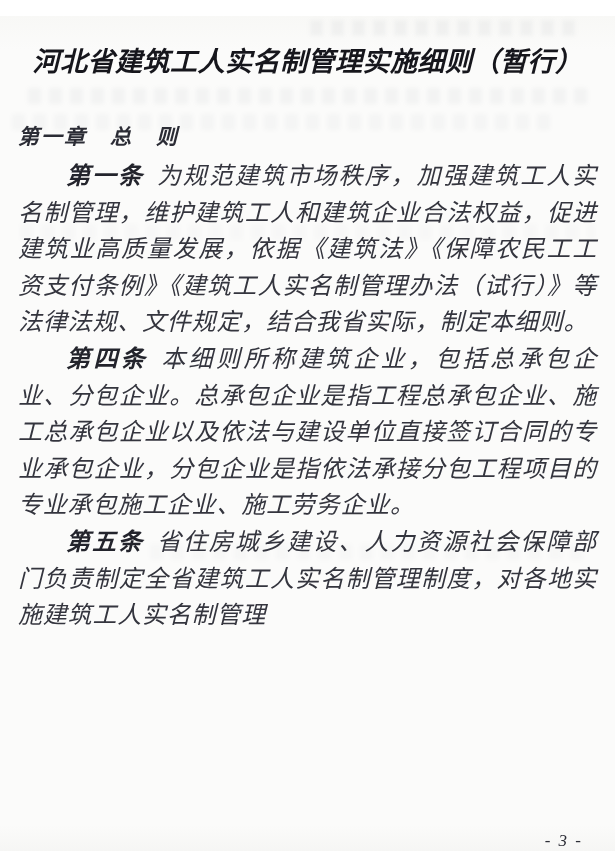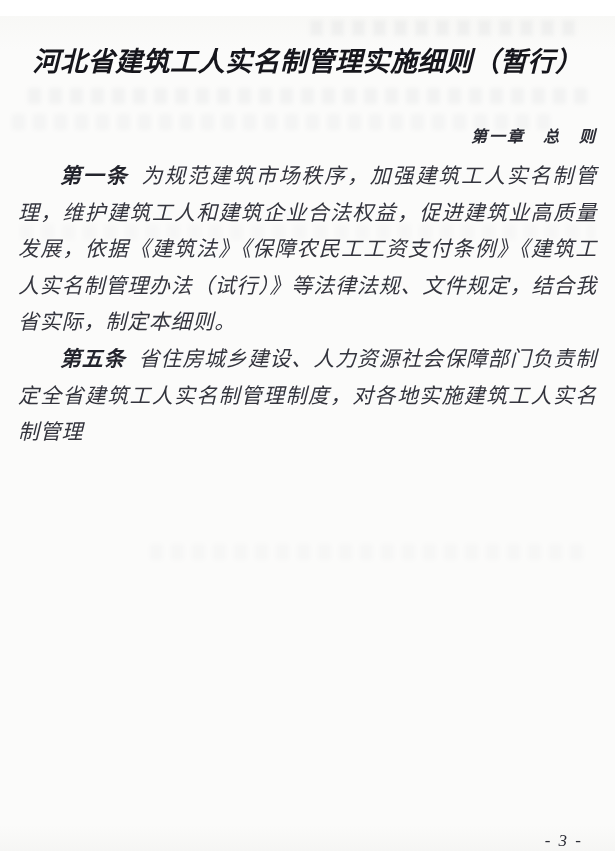--- a/index.html
+++ b/index.html
@@ -28,34 +28,34 @@
     font-size: 27px;
     line-height: 40px;
     font-weight: bold;
     text-align: center;
     letter-spacing: 0.5px;
     color: #16161c;
     font-family: "Liberation Serif", serif;
   }
   .chapter-heading {
     margin: 42px 0 0 0;
-    font-size: 16px;
+    font-size: 21px;
     line-height: 26px;
     font-weight: bold;
-    text-align: right;
+    text-align: left;
     letter-spacing: 2px;
     color: #2b2c35;
     font-family: "Liberation Sans", sans-serif;
   }
   .doc-body {
     margin: 8px 0 0 0;
   }
   .para {
     margin: 0;
-    font-size: 21px;
+    font-size: 24px;
     line-height: 36.6px;
     text-align: justify;
     text-indent: 2em;
     letter-spacing: 0.8px;
     color: #34353e;
   }
   .article-label {
     font-weight: bold;
     color: #23242c;
     margin-right: 13px;
@@ -101,20 +101,21 @@
     <h1 class="doc-title">河北省建筑工人实名制管理实施细则（暂行）</h1>
 
     <div class="chapter-heading">第一章　总　则</div>
 
     <div class="doc-body">
 
       <p class="para"><span class="article-label">第一条</span><span>为规范建筑市场秩序，加强建筑工人实名制管理，维护建筑工人和建筑企业合法权益，促进建筑业高质量发展，依据《建筑法》《保障农民工工资支付条例》《建筑工人实名制管理办法（试行）》等法律法规、文件规定，结合我省实际，制定本细则。</span></p>
 
 
 
+      <p class="para"><span class="article-label">第四条</span><span>本细则所称建筑企业，包括总承包企业、分包企业。总承包企业是指工程总承包企业、施工总承包企业以及依法与建设单位直接签订合同的专业承包企业，分包企业是指依法承接分包工程项目的专业承包施工企业、施工劳务企业。</span></p>
 
       <p class="para"><span class="article-label">第五条</span><span>省住房城乡建设、人力资源社会保障部门负责制定全省建筑工人实名制管理制度，对各地实施建筑工人实名制管理</span></p>
 
     </div>
   </div>
 
   <div class="page-number">- 3 -</div>
 
 </div>
 

